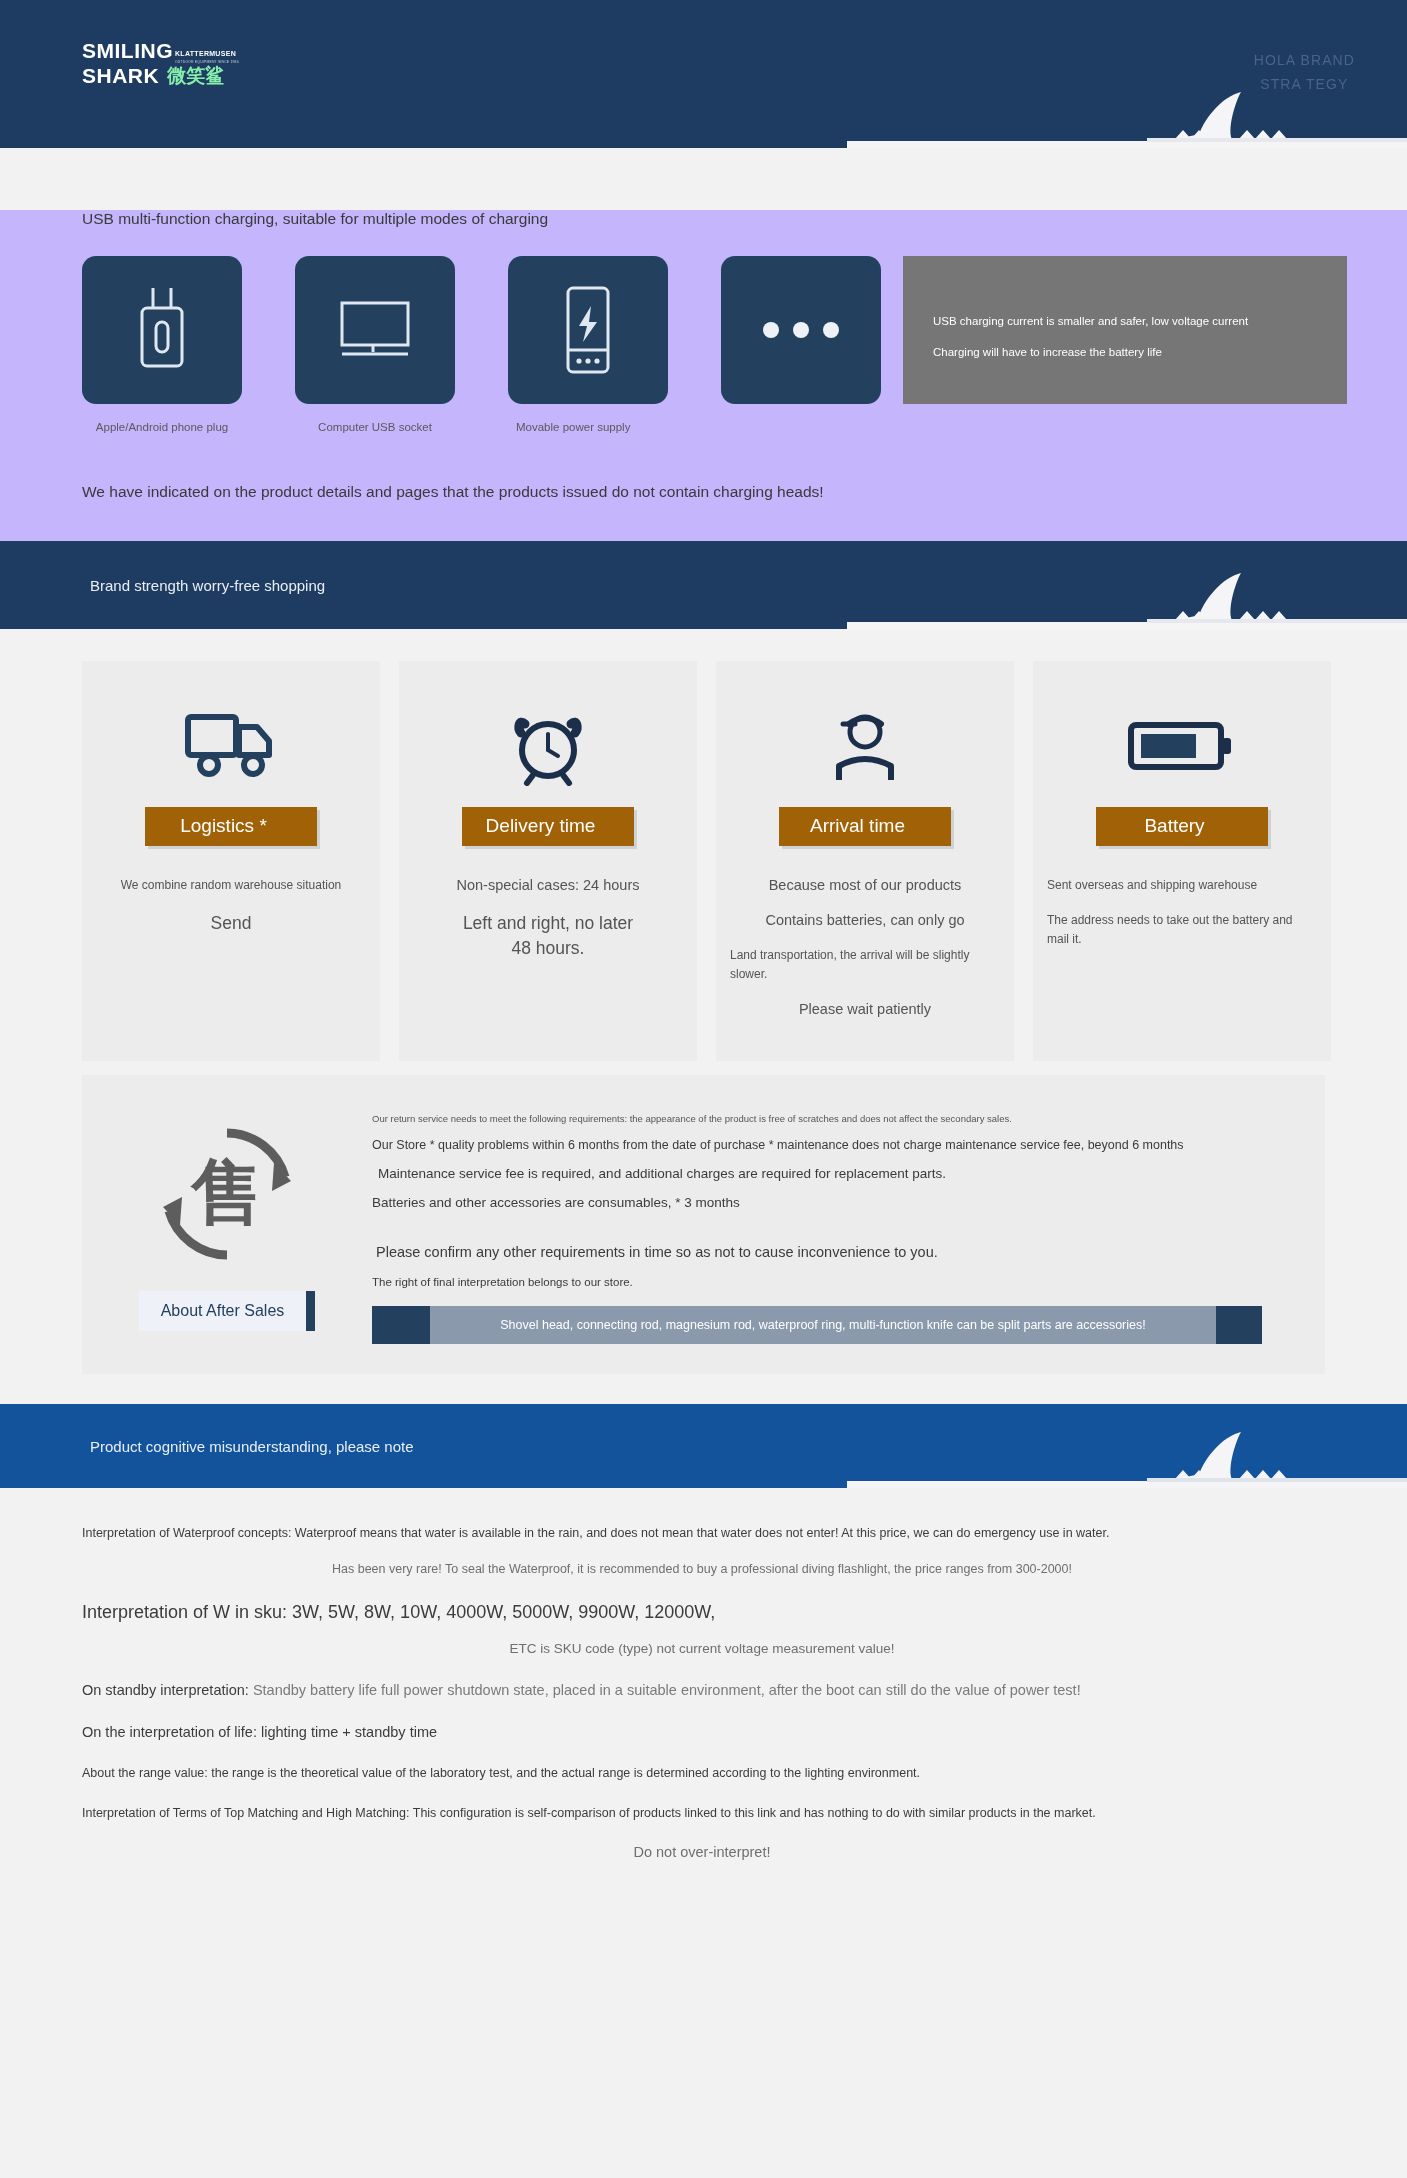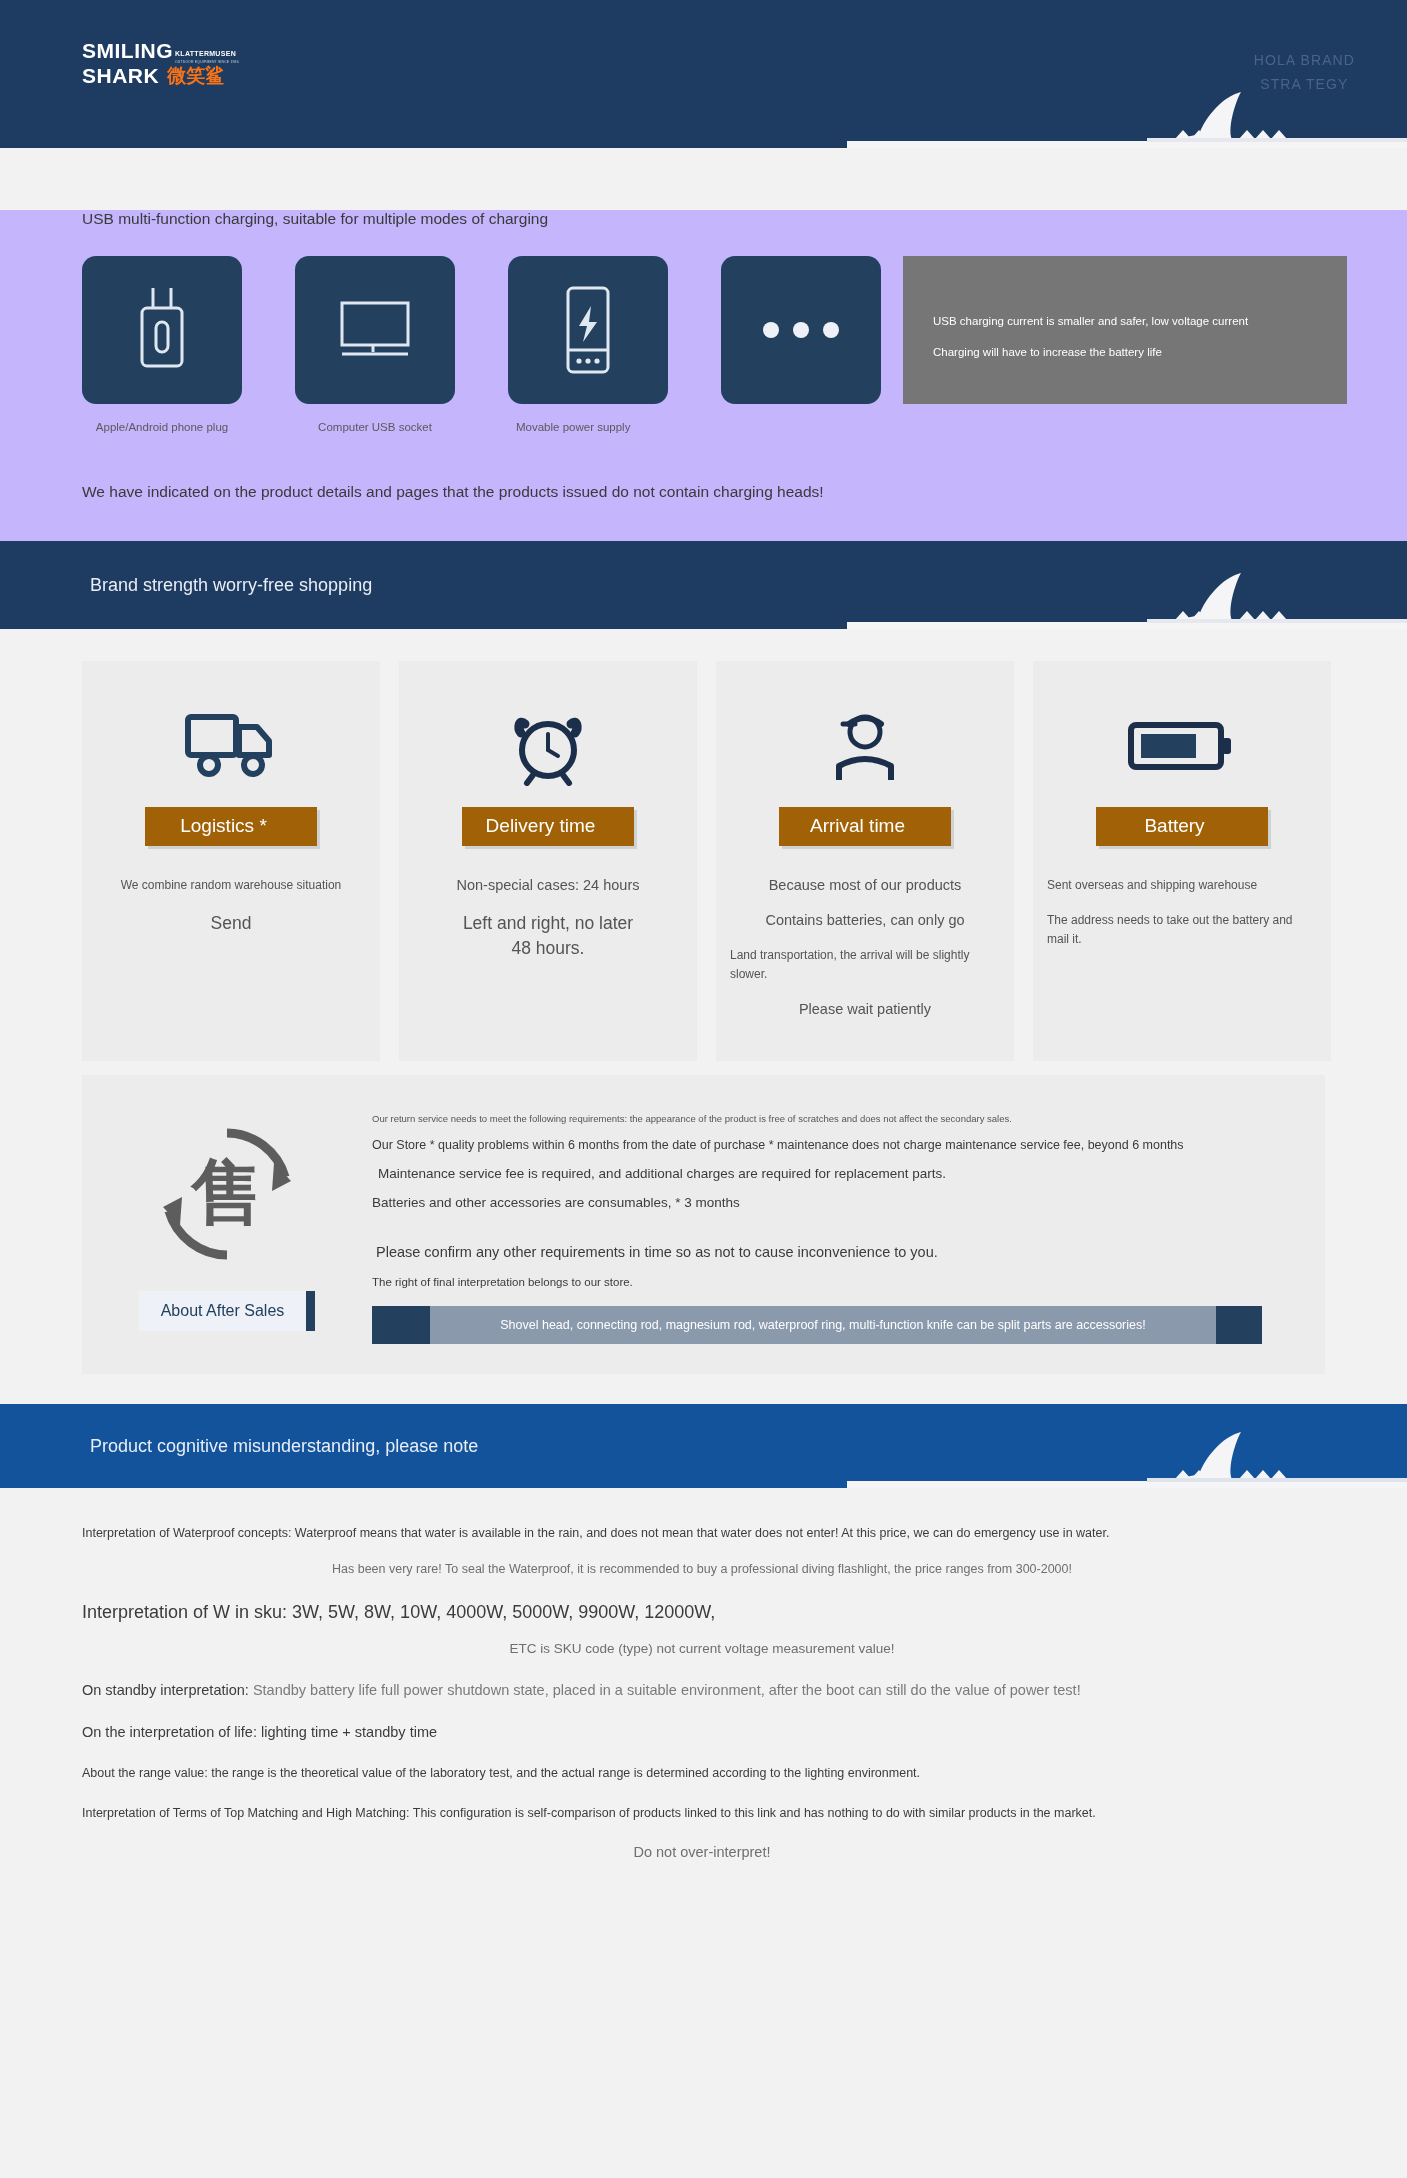--- a/index.html
+++ b/index.html
@@ -38,21 +38,21 @@
     letter-spacing: .5px;
   }
   .logo-side { margin-left:2px; padding-top:2px; }
   .logo-side .tiny {
     color:#ffffff; font-size:7px; font-weight:700; letter-spacing:.3px; line-height:8px;
   }
   .logo-side .micro {
     color:#cdd6e2; font-size:3.4px; letter-spacing:.2px; line-height:5px; display:block;
   }
   .logo-cn {
-    color:#f97316; font-size:19px; font-weight:700; line-height:21px; margin-left:8px; margin-top:21px;
+    color:#86efac; font-size:19px; font-weight:700; line-height:21px; margin-left:8px; margin-top:21px;
   }
   .logo-col { display:flex; flex-direction:column; }
   .logo-row { display:flex; align-items:flex-start; }
 
   .hola {
     position: absolute; right: 52px; top: 48px;
     text-align: center;
     color: #49648a;
     font-size: 14px;
     letter-spacing: 1.1px;
@@ -102,21 +102,21 @@
   .s1-note {
     margin: 48px 0 0 82px;
     font-size: 15.5px;
     color: #3a3a3a;
   }
 
   
   .band2 { height: 88px; }
   .band-label {
     position: absolute; left: 90px; top: 50%; transform: translateY(-50%);
-    color: #e9eef5; font-size: 18px;
+    color: #e9eef5; font-size: 15px;
   }
 
   
   .cards {
     display: flex;
     margin: 32px 0 0 82px;
     gap: 19px;
   }
   .card {
     width: 298px;

